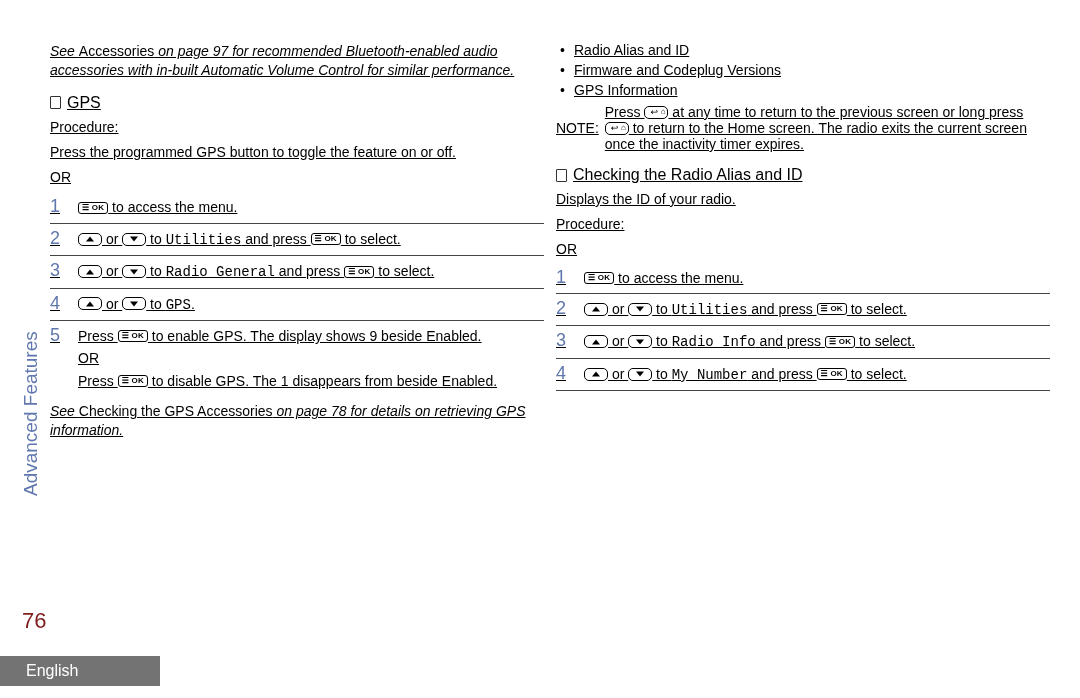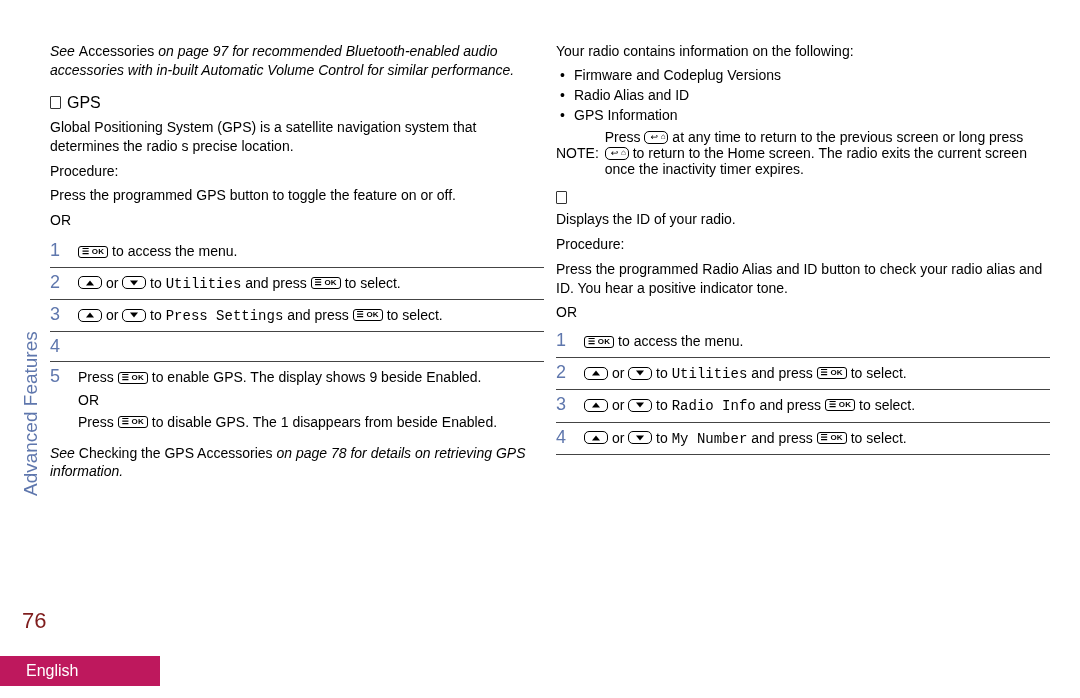--- a/index.html
+++ b/index.html
@@ -14,20 +14,21 @@
     background: #fff;
   }
   .page {
     position: absolute;
     left: 50px;
     top: 36px;
     right: 30px;
     bottom: 60px;
     display: flex;
     gap: 12px;
+    text-decoration: underline;
   }
   .col {
     flex: 1 1 50%;
     min-width: 0;
   }
   .sidebar-tab {
     position: absolute;
     left: 20px;
     bottom: 180px;
     width: 20px;
@@ -43,21 +44,21 @@
     bottom: 64px;
     font-size: 22px;
     color: #7f1d1d;
   }
   .footer-bar {
     position: absolute;
     left: 0;
     bottom: 12px;
     width: 160px;
     height: 30px;
-    background: #be185d;
+    background: #737373;
     color: #fff;
     font-size: 16px;
     line-height: 30px;
     padding-left: 26px;
   }
   p { margin: 6px 0; line-height: 1.35; }
   .italic { font-style: italic; }
   .heading {
     font-size: 16px;
     margin: 14px 0 6px 0;
@@ -171,82 +172,83 @@
 
   <div class="col">
     <p class="italic">
       <span>See </span><span style="font-style:normal">Accessories</span><span>  on page 97 for recommended Bluetooth-enabled audio accessories with in-built Automatic Volume Control for similar performance.</span>
     </p>
 
     <div class="heading">
       <span class="heading-icon"></span>
       <span>GPS</span>
     </div>
-    <p>Global Positioning System (GPS) is a satellite navigation system that determines the radio s precise location.</p>
     <p>Procedure:</p>
     <p>Press the programmed GPS button to toggle the feature on or off.</p>
     <p style="margin-top:0">OR</p>
 
     <ol class="numlist">
       <li>
         <span class="num">1</span>
         <span class="body">
           <span class="key-ok"></span><span> to access the menu.</span>
         </span>
       </li>
       <li>
         <span class="num">2</span>
         <span class="body">
           <span class="key-up"></span><span> or </span><span class="key-down"></span><span> to </span><span class="mono">Utilities</span><span> and press </span><span class="key-ok"></span><span> to select.</span>
         </span>
       </li>
       <li>
         <span class="num">3</span>
         <span class="body">
-          <span class="key-up"></span><span> or </span><span class="key-down"></span><span> to </span><span class="mono">Press Settings</span><span> and press </span><span class="key-ok"></span><span> to select.</span>
+          <span class="key-up"></span><span> or </span><span class="key-down"></span><span> to </span><span class="mono">Radio General</span><span> and press </span><span class="key-ok"></span><span> to select.</span>
         </span>
       </li>
       <li>
         <span class="num">4</span>
+        <span class="body">
+          <span class="key-up"></span><span> or </span><span class="key-down"></span><span> to </span><span class="mono">GPS</span><span>.</span>
+        </span>
       </li>
       <li style="border-bottom:none">
         <span class="num">5</span>
         <span class="body">
           <span>Press </span><span class="key-ok"></span><span> to enable GPS. The display shows  9 beside Enabled.</span><br>
           <span>OR</span><br>
           <span>Press </span><span class="key-ok"></span><span> to disable GPS. The  1 disappears from beside Enabled.</span>
         </span>
       </li>
     </ol>
 
     <p class="italic">
       <span>See </span><span style="font-style:normal">Checking the GPS Accessories</span><span>   on page 78 for details on retrieving GPS information.</span>
     </p>
   </div>
 
   <div class="col">
-    <p>Your radio contains information on the following:</p>
     <ul class="bullets">
+      <li>Radio Alias and ID</li>
       <li>Firmware and Codeplug Versions</li>
-      <li>Radio Alias and ID</li>
       <li>GPS Information</li>
     </ul>
     <div class="note-row">
       <span class="note-label">NOTE:</span>
       <span class="note-body">
         <span>Press </span><span class="key-back"></span><span> at any time to return to the previous screen or long press </span><span class="key-back"></span><span> to return to the Home screen. The radio exits the current screen once the inactivity timer expires.</span>
       </span>
     </div>
 
     <div class="heading">
       <span class="heading-icon"></span>
+      <span>Checking the Radio Alias and ID</span>
     </div>
     <p>Displays the ID of your radio.</p>
     <p>Procedure:</p>
-    <p>Press the programmed Radio Alias and ID button to check your radio alias and ID. You hear a positive indicator tone.</p>
     <p style="margin:0">OR</p>
 
     <ol class="numlist">
       <li>
         <span class="num">1</span>
         <span class="body">
           <span class="key-ok"></span><span> to access the menu.</span>
         </span>
       </li>
       <li>

